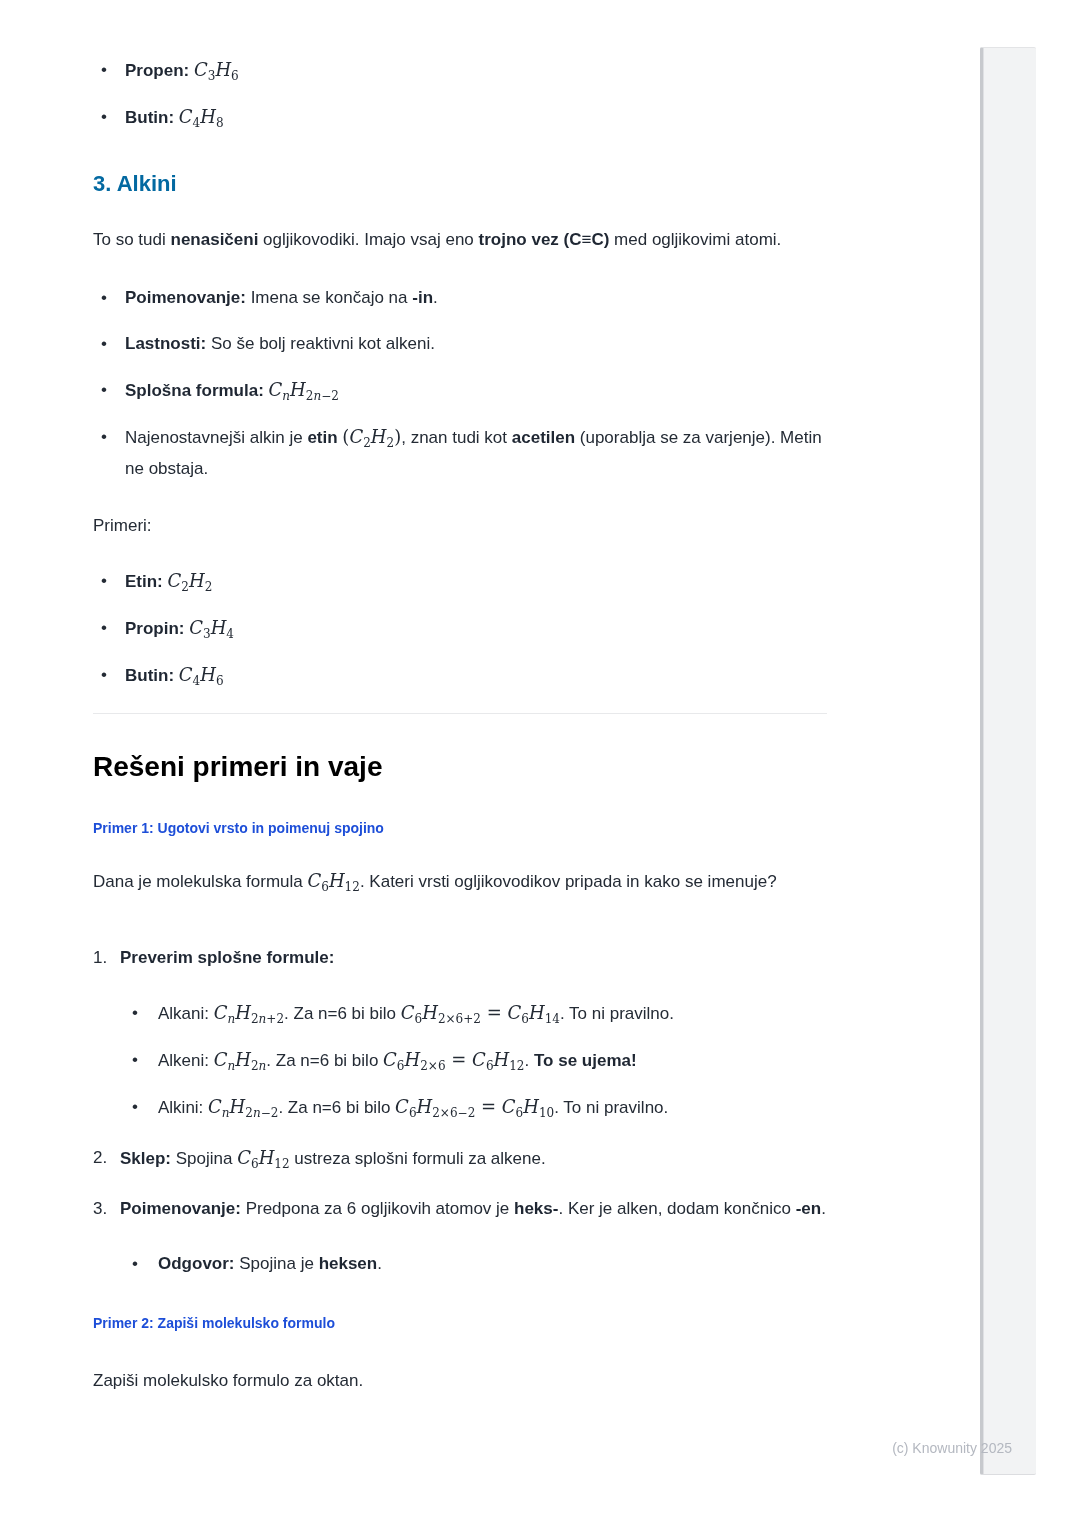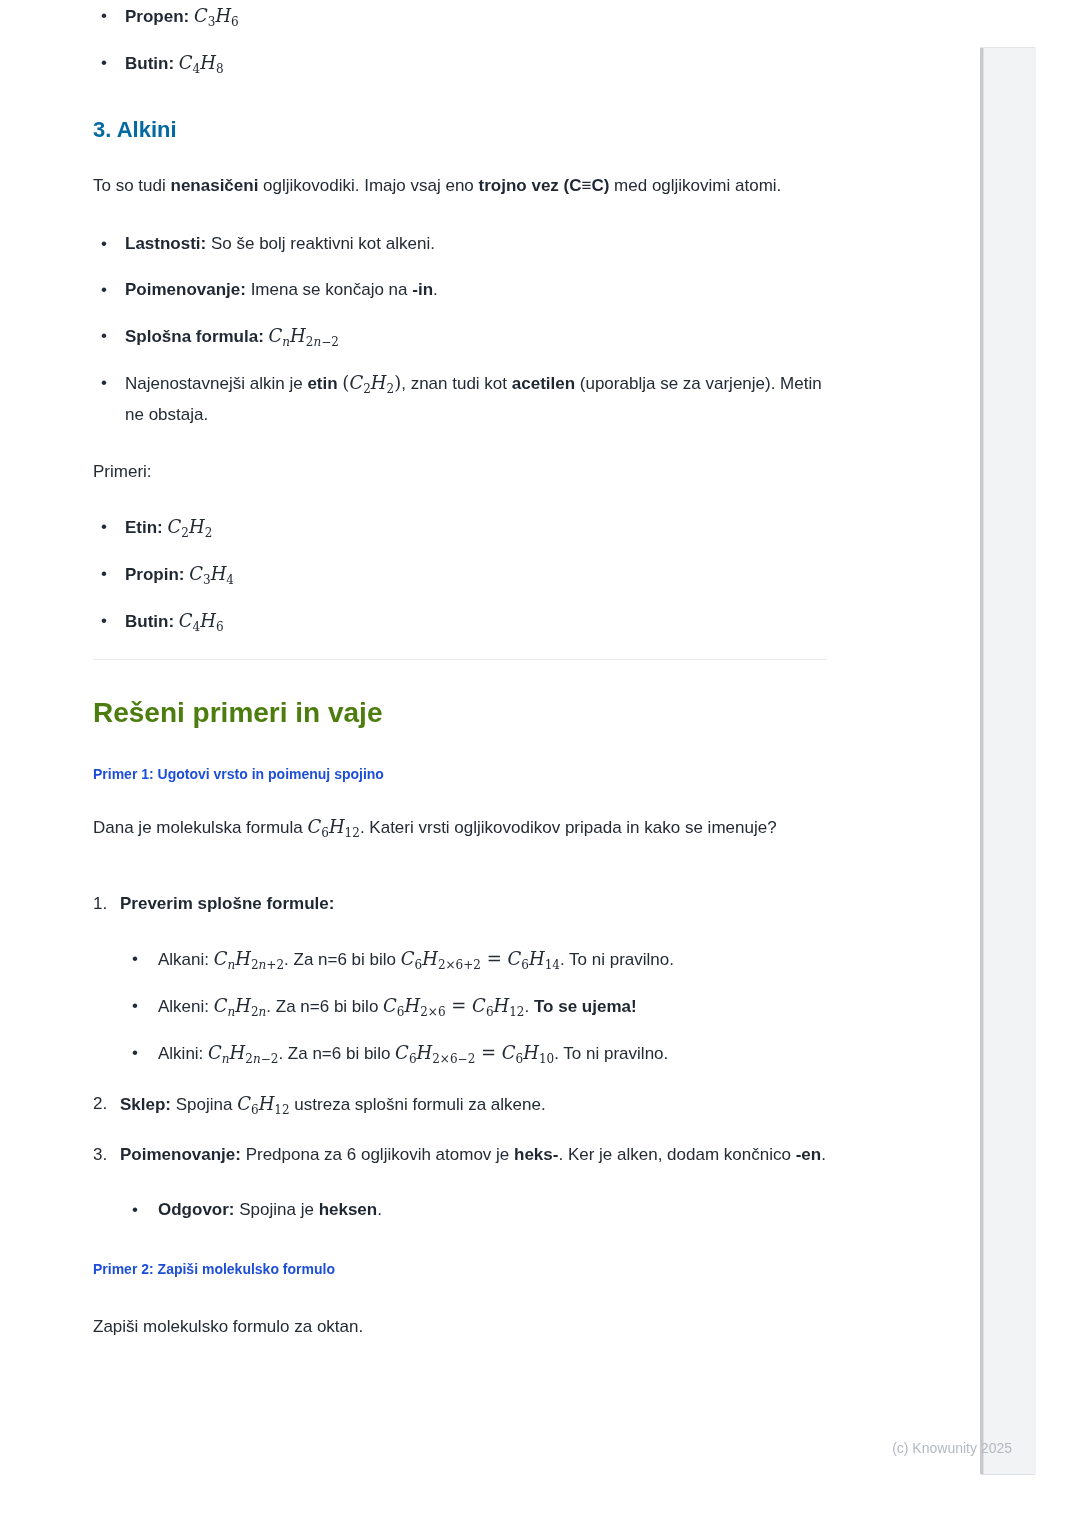--- a/index.html
+++ b/index.html
@@ -8,21 +8,21 @@
     background:#ffffff;
     font-family:"Liberation Sans",sans-serif;
     color:#242b35;
     font-size:17px;line-height:31px;
   }
   .content{position:absolute;left:93px;top:0;width:734px;}
   p{margin:0;}
   .justify{text-align:justify;}
   
   h2,h3,h4{margin:0;}
-  h2{font-size:28px;line-height:42px;font-weight:700;color:#4d7c0f;margin-top:32px;}
+  h2{font-size:28px;line-height:42px;font-weight:700;color:#000000;margin-top:32px;}
   h3{font-size:22px;line-height:33px;font-weight:600;color:#0369a1;margin-top:34px;}
   h4{font-size:14px;line-height:29px;font-weight:700;color:#1d4ed8;}
   
   ul,ol{list-style:none;margin:0;padding:0;}
   li{position:relative;}
   ul.blist > li{padding-left:32px;}
   ul.blist > li + li{margin-top:15px;}
   ul.blist > li::before{
     content:"\2022";position:absolute;left:8px;top:0;
     font-size:17px;color:#242b35;
@@ -35,21 +35,21 @@
     font-weight:400;color:#242b35;
   }
   ul.sublist{margin-top:24px;}
   ul.sublist > li{padding-left:38px;}
   ul.sublist > li + li{margin-top:15px;}
   ul.sublist > li::before{
     content:"\2022";position:absolute;left:12px;top:0;
     font-size:17px;color:#242b35;
   }
   
-  .lead-list{}
+  .lead-list{margin-top:54px;}
   .intro-par{margin-top:24px;}
   .props-list{margin-top:27px;}
   .primeri-label{margin-top:26px;}
   .examples-list{margin-top:24px;}
   hr.divider{border:none;border-top:1px solid #e8e9eb;margin:22px 0 0 0;}
   .h4-p1{margin-top:26px;}
   .p1-intro{margin-top:22px;}
   .steps{margin-top:45px;}
   .odgovor{margin-top:22px;}
   .h4-p2{margin-top:30px;}
@@ -84,22 +84,22 @@
   <ul class="blist lead-list">
     <li><span class="b">Propen:</span> <span class="math"><span class="mi">C</span><sub><span>3</span></sub><span class="mi">H</span><sub><span>6</span></sub></span></li>
     <li><span class="b">Butin:</span> <span class="math"><span class="mi">C</span><sub><span>4</span></sub><span class="mi">H</span><sub><span>8</span></sub></span></li>
   </ul>
 
   <h3>3. Alkini</h3>
 
   <p class="justify intro-par">To so tudi <span class="b">nenasičeni</span> ogljikovodiki. Imajo vsaj eno <span class="b">trojno vez (C≡C)</span> med ogljikovimi atomi.</p>
 
   <ul class="blist props-list">
+    <li><span class="b">Poimenovanje:</span> Imena se končajo na <span class="b">-in</span>.</li>
     <li><span class="b">Lastnosti:</span> So še bolj reaktivni kot alkeni.</li>
-    <li><span class="b">Poimenovanje:</span> Imena se končajo na <span class="b">-in</span>.</li>
     <li><span class="b">Splošna formula: </span><span class="math"><span class="mi">C</span><sub><span class="mi">n</span></sub><span class="mi">H</span><sub><span>2</span><span class="mi">n</span><span>−</span><span>2</span></sub></span></li>
     <li>Najenostavnejši alkin je <span class="b">etin</span> <span class="math"><span>(</span><span class="mi">C</span><sub><span>2</span></sub><span class="mi">H</span><sub><span>2</span></sub><span>)</span></span>, znan tudi kot <span class="b">acetilen</span> (uporablja se za varjenje). Metin ne obstaja.</li>
   </ul>
 
   <p class="primeri-label">Primeri:</p>
 
   <ul class="blist examples-list">
     <li><span class="b">Etin:</span> <span class="math"><span class="mi">C</span><sub><span>2</span></sub><span class="mi">H</span><sub><span>2</span></sub></span></li>
     <li><span class="b">Propin:</span> <span class="math"><span class="mi">C</span><sub><span>3</span></sub><span class="mi">H</span><sub><span>4</span></sub></span></li>
     <li><span class="b">Butin:</span> <span class="math"><span class="mi">C</span><sub><span>4</span></sub><span class="mi">H</span><sub><span>6</span></sub></span></li>

